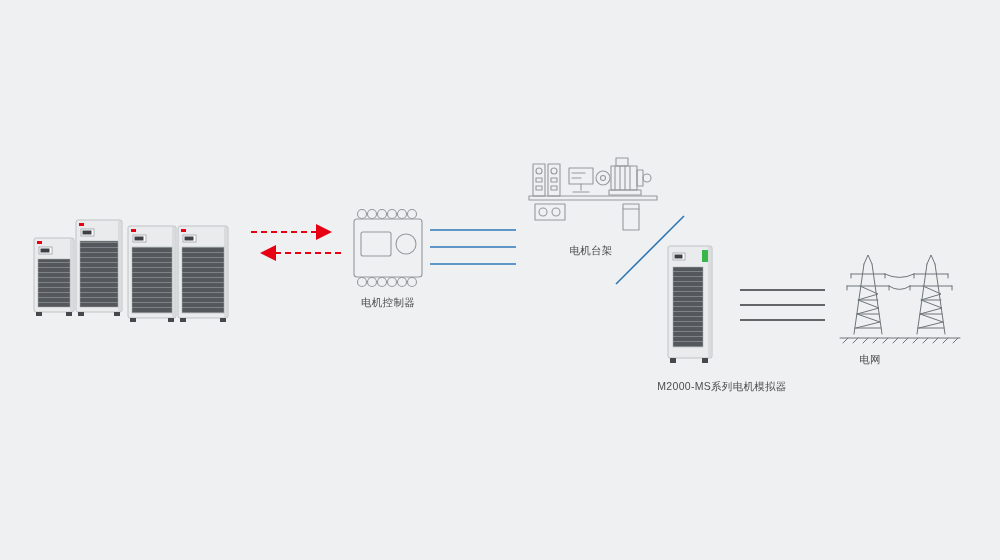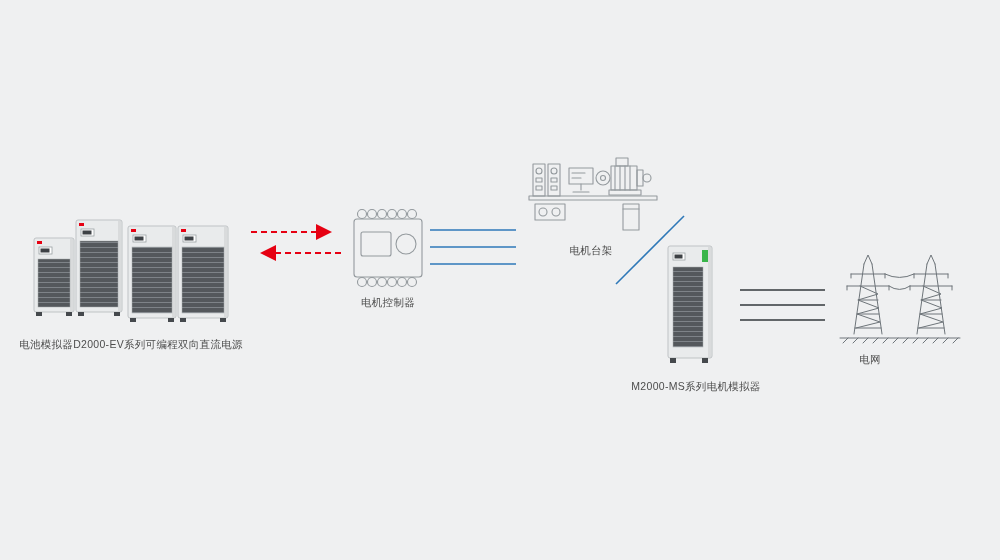--- a/index.html
+++ b/index.html
@@ -100,21 +100,20 @@
       <rect class="cab-body" x="150" y="30" width="50" height="92" rx="2"></rect>
       <rect class="cab-side" x="196" y="31" width="3" height="90"></rect>
       <rect class="cab-logo" x="153" y="33" width="5" height="3"></rect>
       <rect class="cab-screen" x="155" y="39" width="13" height="7"></rect>
       <rect class="cab-screen-in" x="156.5" y="40.5" width="9" height="4"></rect>
       <rect class="cab-vent" x="154" y="51" width="42" height="66"></rect>
       <rect class="cab-foot" x="152" y="122" width="6" height="4"></rect>
       <rect class="cab-foot" x="192" y="122" width="6" height="4"></rect>
     </g>
   </svg>
-  <div class="label" style="left:12px;top:337px;width:238px">电池模拟器D2000-EV系列可编程双向直流电源</div>
 
   <svg class="abs" style="left:248px;top:220px" width="96" height="46" viewBox="0 0 96 46">
     <line class="red-dash" x1="3" y1="12" x2="82" y2="12" marker-end="url(#arrRed)"></line>
     <line class="red-dash" x1="93" y1="33" x2="14" y2="33" marker-end="url(#arrRed)"></line>
   </svg>
 
   <svg class="abs" style="left:348px;top:202px" width="80" height="92" viewBox="0 0 80 92">
     <g class="sk">
       <circle cx="14" cy="12" r="4.5"></circle>
         <circle cx="24" cy="12" r="4.5"></circle>
@@ -192,21 +191,21 @@
       <rect class="cab-body" x="12" y="6" width="44" height="112" rx="2"></rect>
       <rect class="cab-side" x="52" y="7" width="3" height="110"></rect>
       <rect class="cab-logo-green" x="46" y="10" width="6" height="12"></rect>
       <rect class="cab-screen" x="17" y="13" width="12" height="7"></rect>
       <rect class="cab-screen-in" x="18.5" y="14.5" width="8" height="4"></rect>
       <rect class="cab-vent" x="17" y="27" width="30" height="80"></rect>
       <rect class="cab-foot" x="14" y="118" width="6" height="5"></rect>
       <rect class="cab-foot" x="46" y="118" width="6" height="5"></rect>
     </g>
   </svg>
-  <div class="label" style="left:618px;top:379px;width:156px">M2000-MS系列电机模拟器</div>
+  <div class="label" style="left:644px;top:379px;width:156px">M2000-MS系列电机模拟器</div>
 
   <svg class="abs" style="left:740px;top:286px" width="88" height="40" viewBox="0 0 88 40">
     <line class="black-line" x1="0" y1="4" x2="85" y2="4"></line>
     <line class="black-line" x1="0" y1="19" x2="85" y2="19"></line>
     <line class="black-line" x1="0" y1="34" x2="85" y2="34"></line>
   </svg>
 
   <svg class="abs" style="left:838px;top:248px" width="125" height="98" viewBox="0 0 125 98">
     <g class="tw">
 

